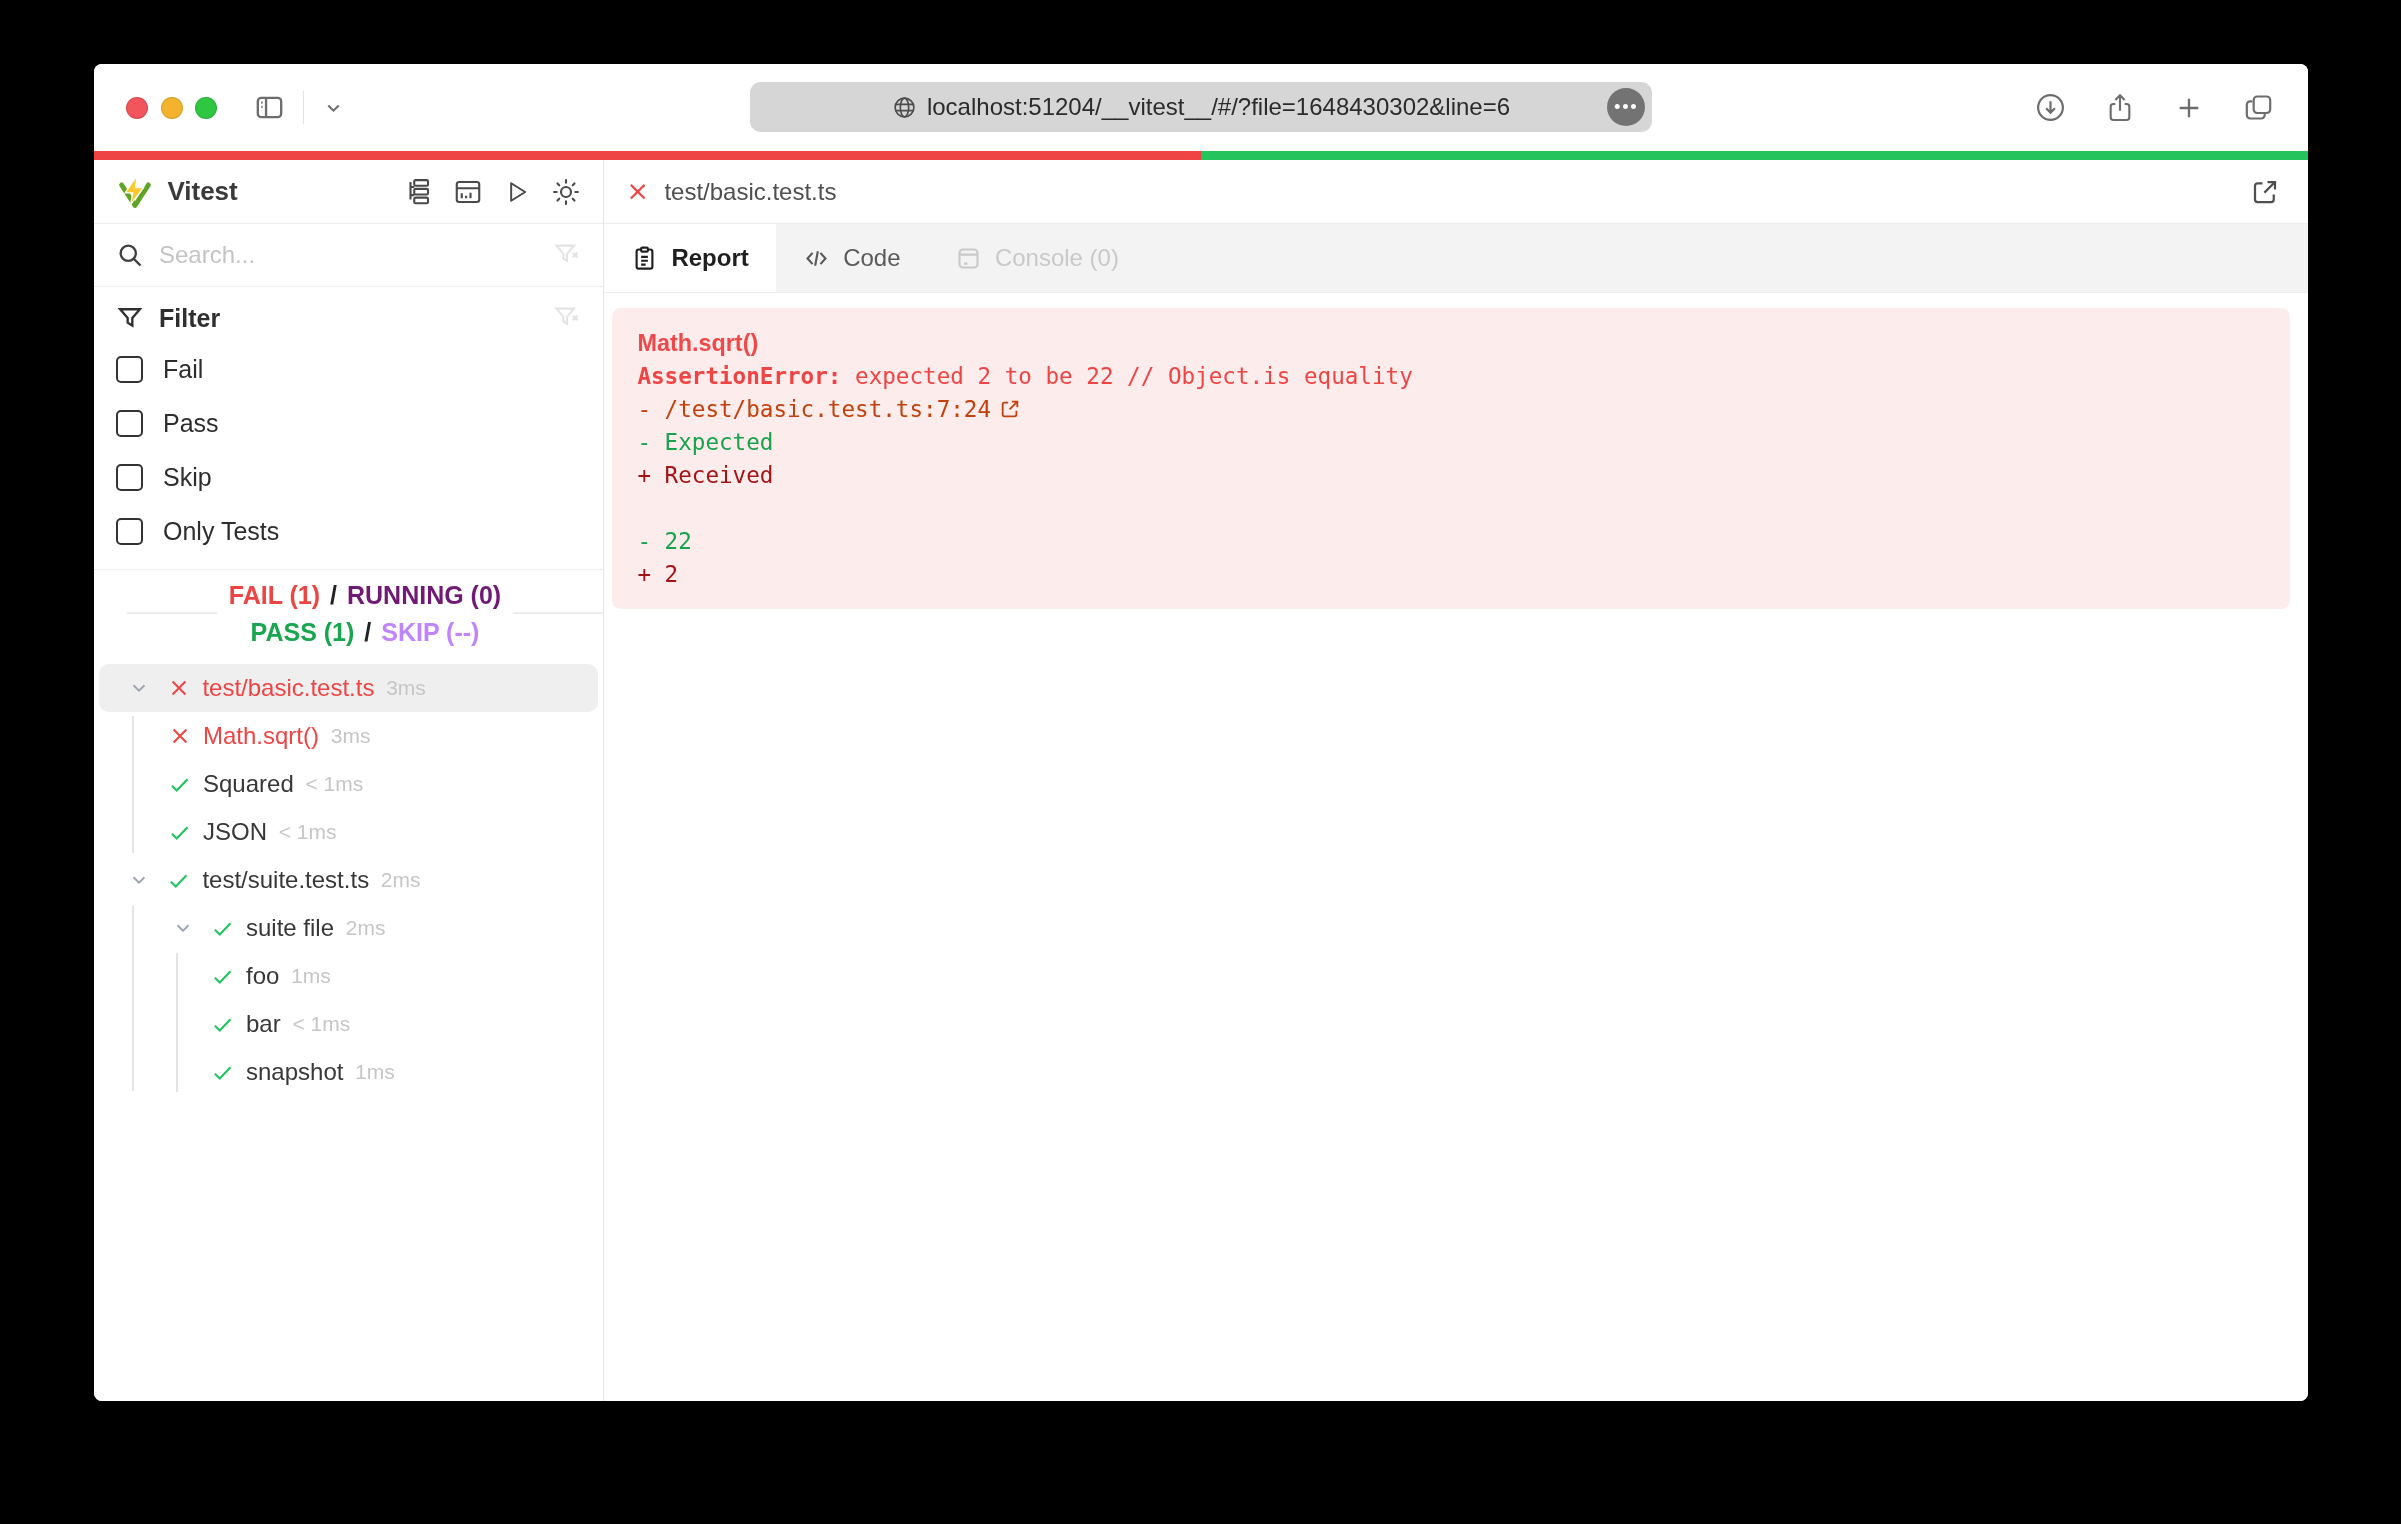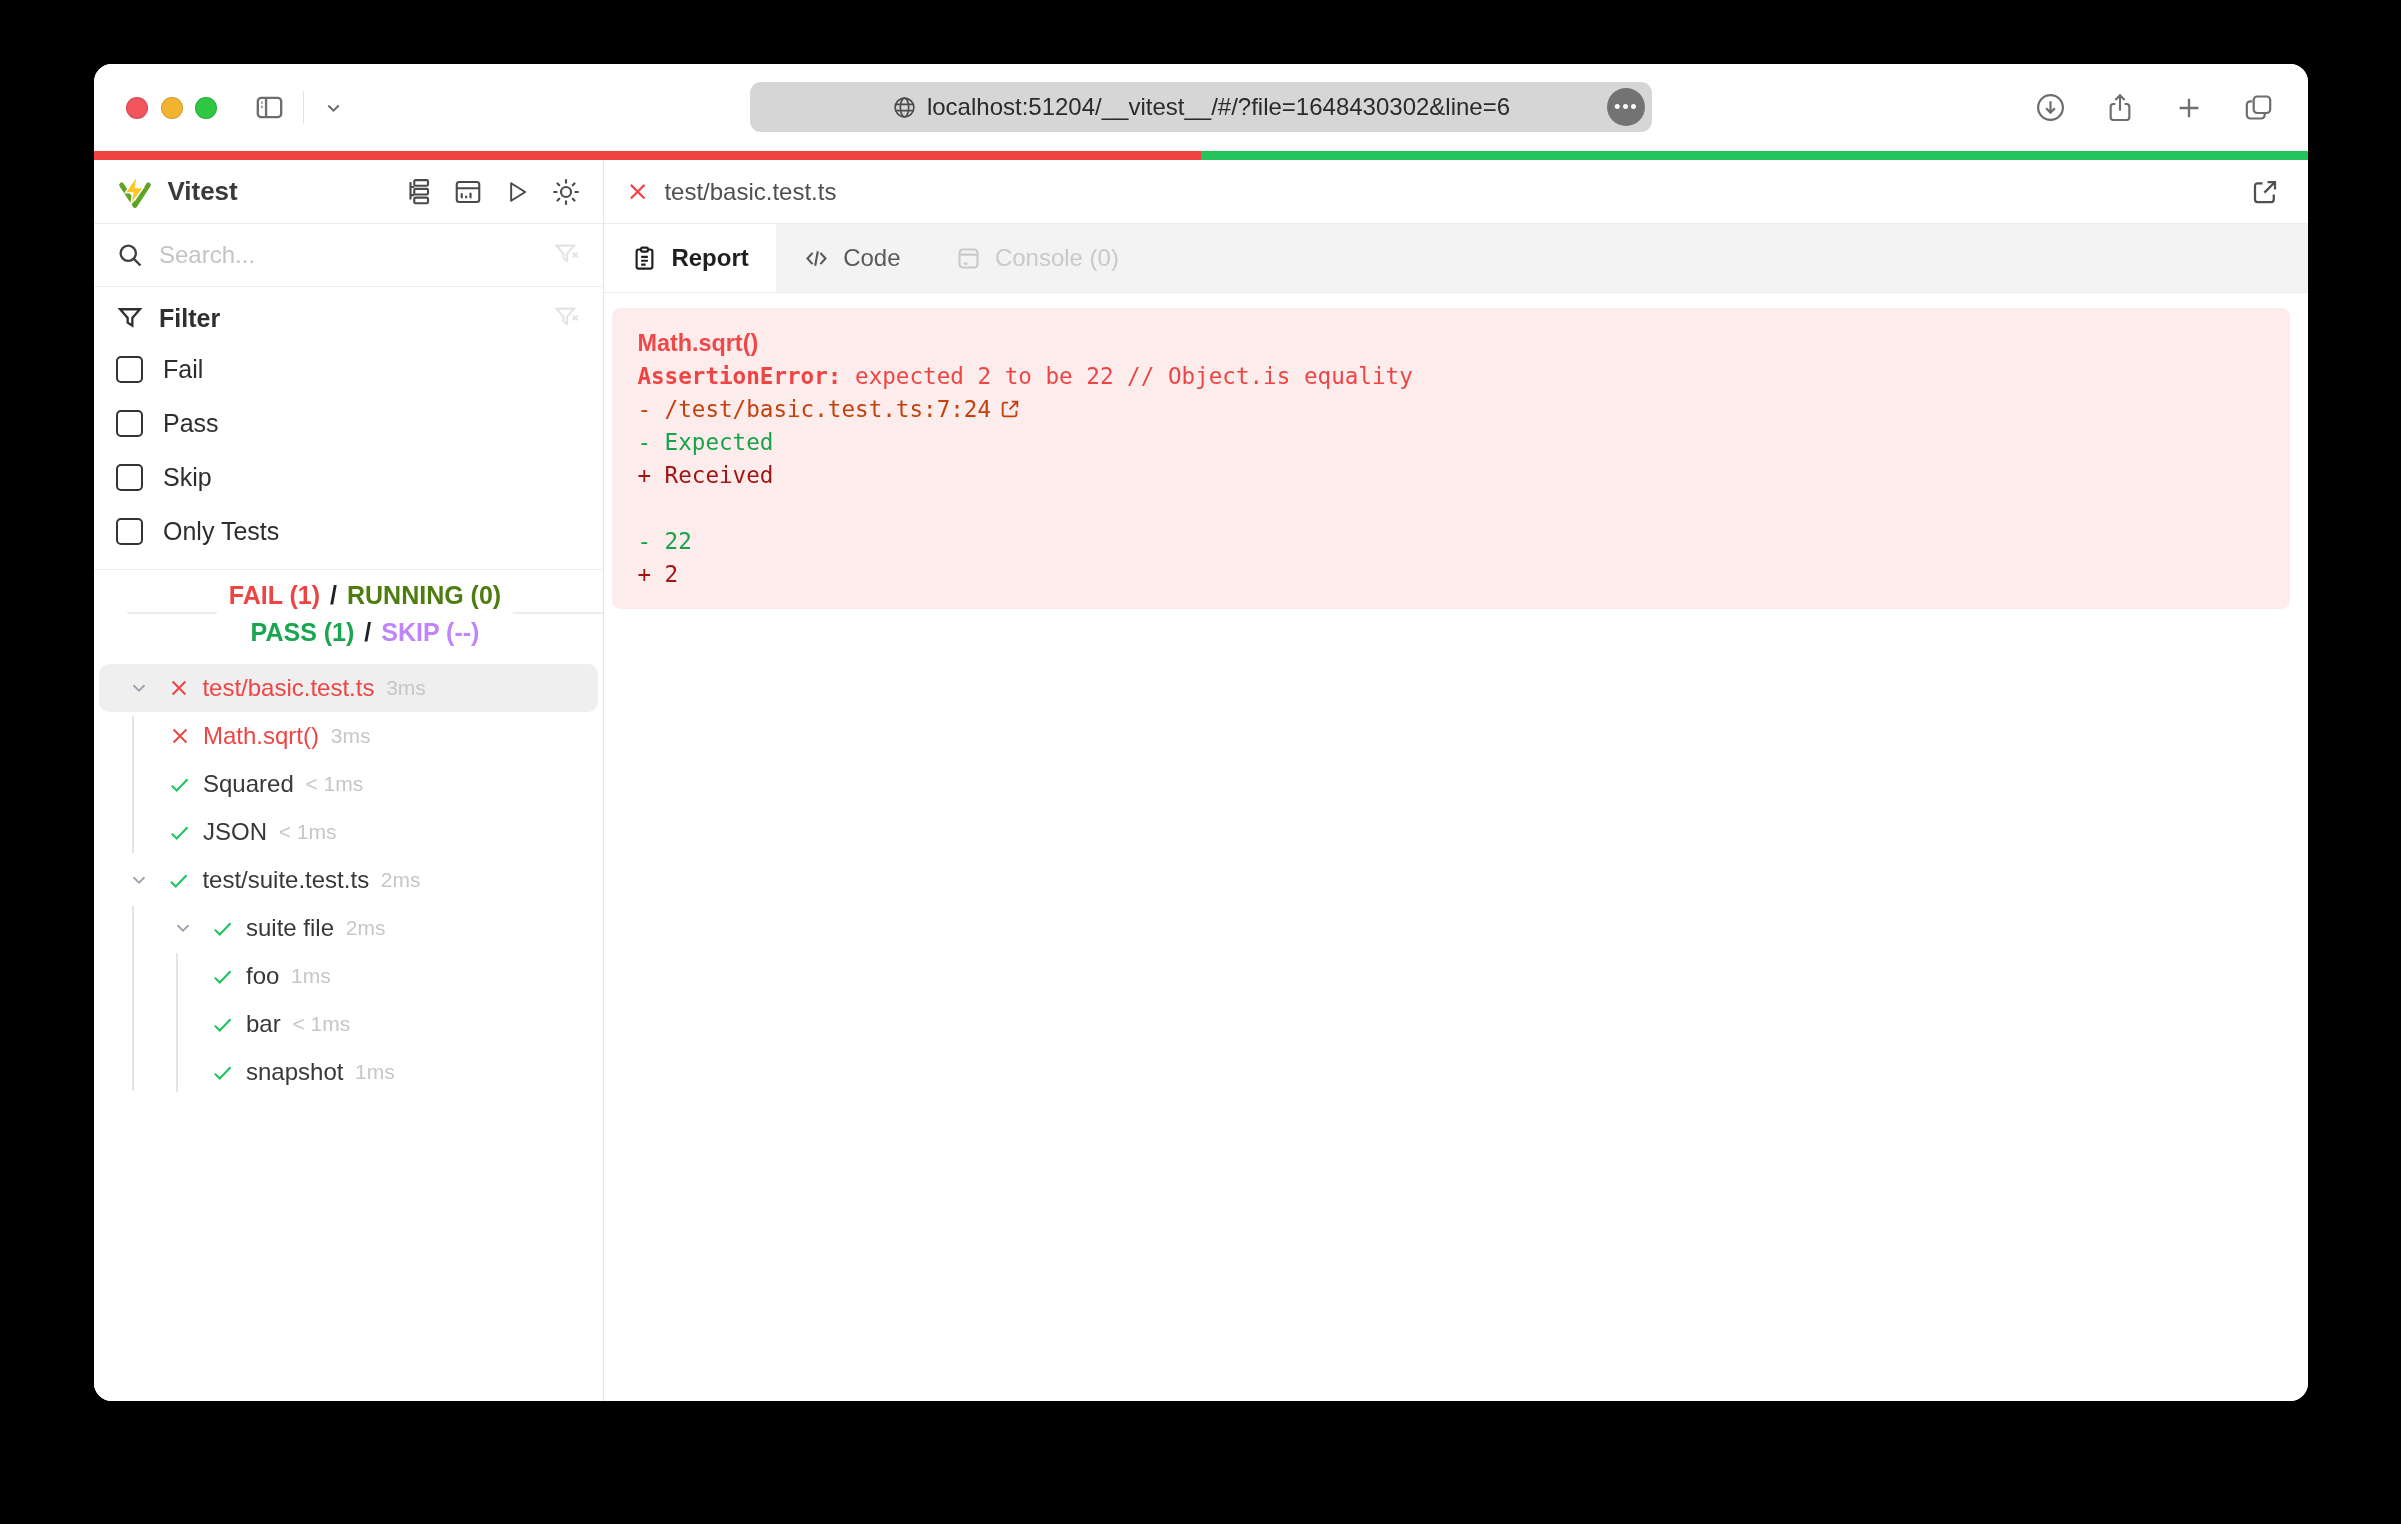--- a/index.html
+++ b/index.html
@@ -1,19 +1,19 @@
 <!DOCTYPE html>
 <html style="font-size:13.4px"><head>
 <meta charset="utf-8">
 <style>
   * { margin:0; padding:0; box-sizing:border-box; }
   html,body { width:2401px; height:1524px; background:#000; font-family:"Liberation Sans", sans-serif; }
 
   .window { position:absolute; left:94px; top:64px; width:2214px; height:1337px;
-            background:#fff; border-radius:18px; overflow:hidden; display:flex; flex-direction:column; }
+            background:#fff; border-radius:8px; overflow:hidden; display:flex; flex-direction:column; }
 
   
   .chrome { height:87px; position:relative; background:#fff; flex:0 0 auto; }
   .traffic { position:absolute; left:32px; top:0; height:87px; display:flex; align-items:center; gap:12.5px; }
   .light { width:22px; height:22px; border-radius:50%; border:0.8px solid rgba(0,0,0,.12); }
   .light.red { background:#f2555b; } .light.yellow { background:#f3b32f; } .light.green { background:#2fc642; }
   .chrome-left-icons { position:absolute; left:159px; top:0; height:87px; display:flex; align-items:center; gap:16.7px; color:#6d6d6d; }
   .vsep { width:1.7px; height:33px; background:#e2e2e2; }
   .urlbar { position:absolute; left:50%; top:18.4px; transform:translateX(-50%); width:902px; height:50px;
             background:#d6d6d6; border-radius:11px; display:flex; align-items:center; justify-content:center; gap:10px; }
@@ -46,21 +46,21 @@
   .filter-title { font-size:25px; font-weight:700; }
   .filter-grid { margin-top:22px; display:grid; grid-template-columns:1fr; row-gap:25px; }
   .cb-row { display:flex; align-items:center; gap:20px; font-size:25px; color:#2d2d2d; }
   .checkbox { width:27px; height:27px; border:2.5px solid #333; border-radius:5px; background:#fff; }
 
   .sb-summary { flex:0 0 auto; position:relative; height:89px; padding-top:6.7px;margin-left:33px; }
   .summary-divider { position:absolute; left:0; right:0; top:42px; height:1.7px; background:#ededed; }
   .summary-line { position:relative; display:flex; justify-content:center; }
   .summary-line span { position:relative; z-index:1; background:#fff; }
   .summary-inner { display:flex; gap:10px; padding:0 11.7px; font-size:25px; font-weight:700; line-height:37px; background:#fff; position:relative; z-index:1; }
-  .c-fail { color:#ef4444; } .c-running { color:#4d7c0f; } .c-pass { color:#1aa64f; } .c-skip { color:#c084fc; } .c-sep { color:#222; }
+  .c-fail { color:#ef4444; } .c-running { color:#701a75; } .c-pass { color:#1aa64f; } .c-skip { color:#c084fc; } .c-sep { color:#222; }
 
   .sb-tree { flex:1; position:relative; padding-top:5px; overflow:hidden; }
   .tree-row { height:48px; display:flex; align-items:center; margin:0 5px; padding-left:18.4px; position:relative; }
   .tree-row.selected { background:#efefef; border-radius:10px; }
   .slot { flex:0 0 auto; display:flex; align-items:center; justify-content:center; }
   .slot.chev { width:43px; color:#9ca3af; }
   .slot.stat { width:37px; }
   .row-label { font-size:24px; color:#383838; margin-left:5px; white-space:nowrap; }
   .row-label.fail { color:#ef4444; }
   .row-dur { font-size:21px; color:#c6c6c6; margin-left:11.7px; white-space:nowrap; }

